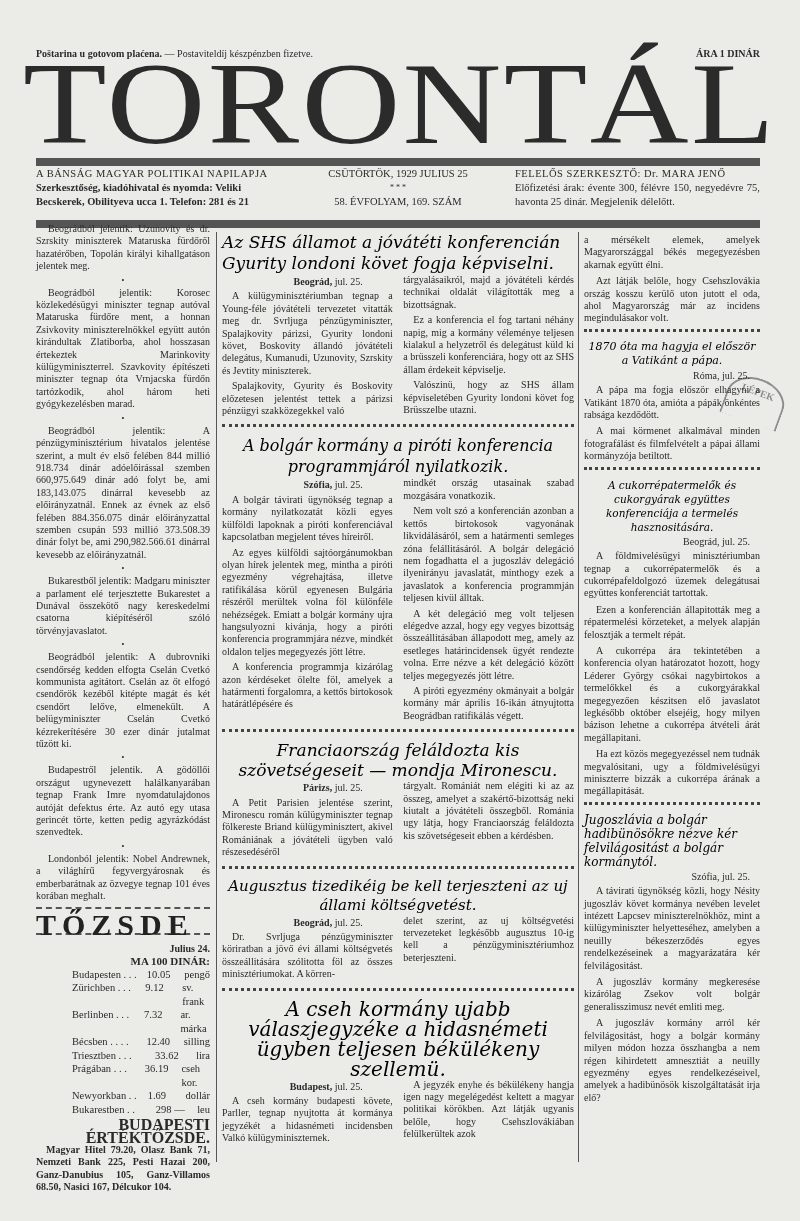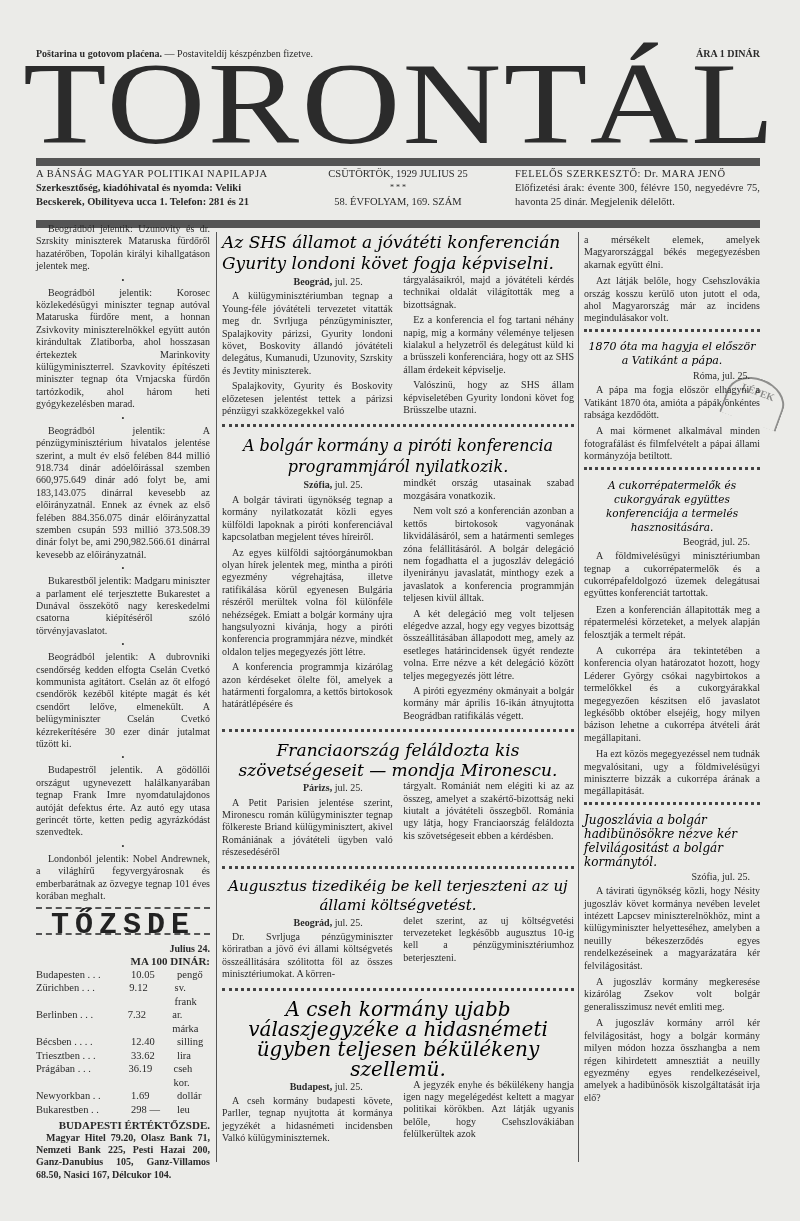--- a/index.html
+++ b/index.html
@@ -32,23 +32,23 @@
   .col .dot { text-align:center; font-size:8px; line-height:8px; margin:0 0 2px 0; text-indent:0; }
   .c-left { left:36px; top:223px; width:174px; }
   .vrule { position:absolute; width:1px; background:#555; }
   .headline { font-weight:normal; font-style:italic; text-align:center; font-family:"DejaVu Serif", serif; color:#000000; }
   .dateline { text-align:right; padding-right:30px; font-size:10px; margin:2px 0 2px 0; }
   .dateline b { font-weight:bold; }
   .twocol { display:flex; justify-content:space-between; }
   .twocol > div { width:48.5%; font-size:10px; line-height:12.4px; text-align:justify; }
   .twocol p { margin:0 0 3px 0; text-indent:10px; }
   .sep { height:4px; border-top:3px dotted #444; margin:4px 0; }
-  .tozsde-title { font-family:Liberation Mono, monospace; font-weight:bold; font-size:30px; letter-spacing:6px; text-align:center; margin:6px 0 2px 0; color:#222; }
+  .tozsde-title { font-family:Liberation Serif, serif; font-weight:bold; font-size:30px; letter-spacing:6px; text-align:left; margin:6px 0 2px 0; color:#222; }
   .rates { font-size:10.5px; line-height:13.5px; }
-  .rates .row { display:flex; }
+  .rates .row { display:flex;margin-left:36px; }
   .rates .city { width:95px; }
   .rates .val { width:40px; text-align:left; padding-right:6px; }
   .center { text-align:right; }
   .stamp { position:absolute; left:725px; top:378px; width:60px; height:45px; border:2px solid #333; border-radius:50% 50% 0 0; border-bottom:none; opacity:0.5; font-size:10px; font-weight:bold; transform:rotate(20deg); text-align:center; padding-top:6px; box-sizing:border-box; }
 </style>
 </head>
 <body>
 
 <div class="page">
 
@@ -135,21 +135,21 @@
             <span class="city">Newyorkban . .</span>
             <span class="val">1.69</span>
             <span>dollár</span>
           </div>
         <div class="row">
             <span class="city">Bukarestben . .</span>
             <span class="val">298 —</span>
             <span>leu</span>
           </div>
       </div>
-      <div class="center" style="font-weight:bold; font-size:11px; margin-top:3px;">BUDAPESTI ÉRTÉKTŐZSDE.</div>
+      <div class="center" style="font-weight:bold; font-size:16px; margin-top:3px;">BUDAPESTI ÉRTÉKTŐZSDE.</div>
       <p style="font-weight:bold; text-indent:10px; margin:0;">Magyar Hitel 79.20, Olasz Bank 71, Nemzeti Bank 225, Pesti Hazai 200, Ganz-Danubius 105, Ganz-Villamos 68.50, Nasici 167, Délcukor 104.</p>
     </div>
   </div>
 
   <div class="vrule" style="left:216px; top:232px; height:930px;"></div>
   <div class="vrule" style="left:578px; top:232px; height:930px;"></div>
 
   <div class="col" style="left:222px; top:232px; width:352px;">
 
     <div>

